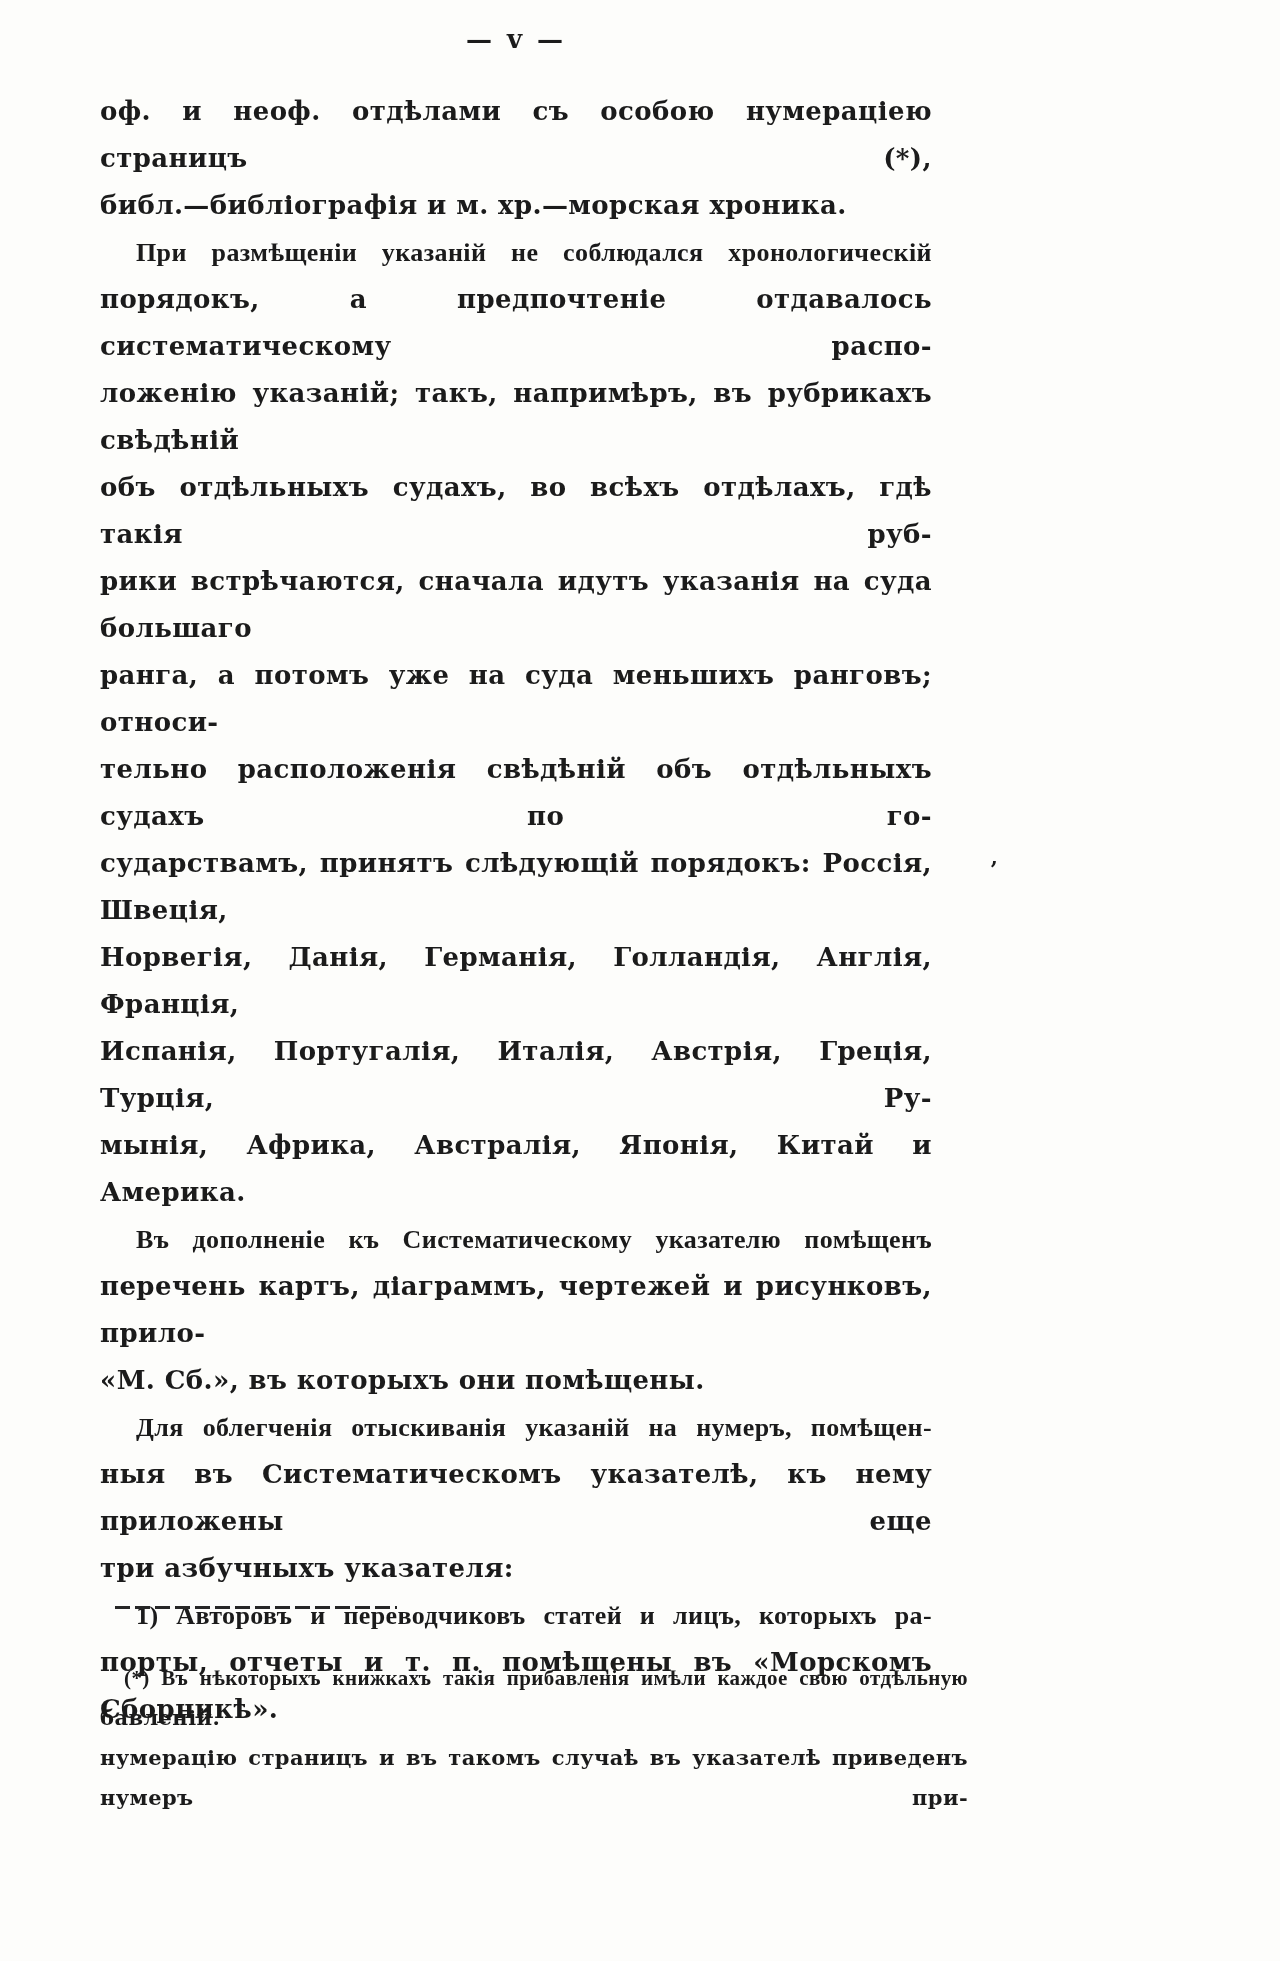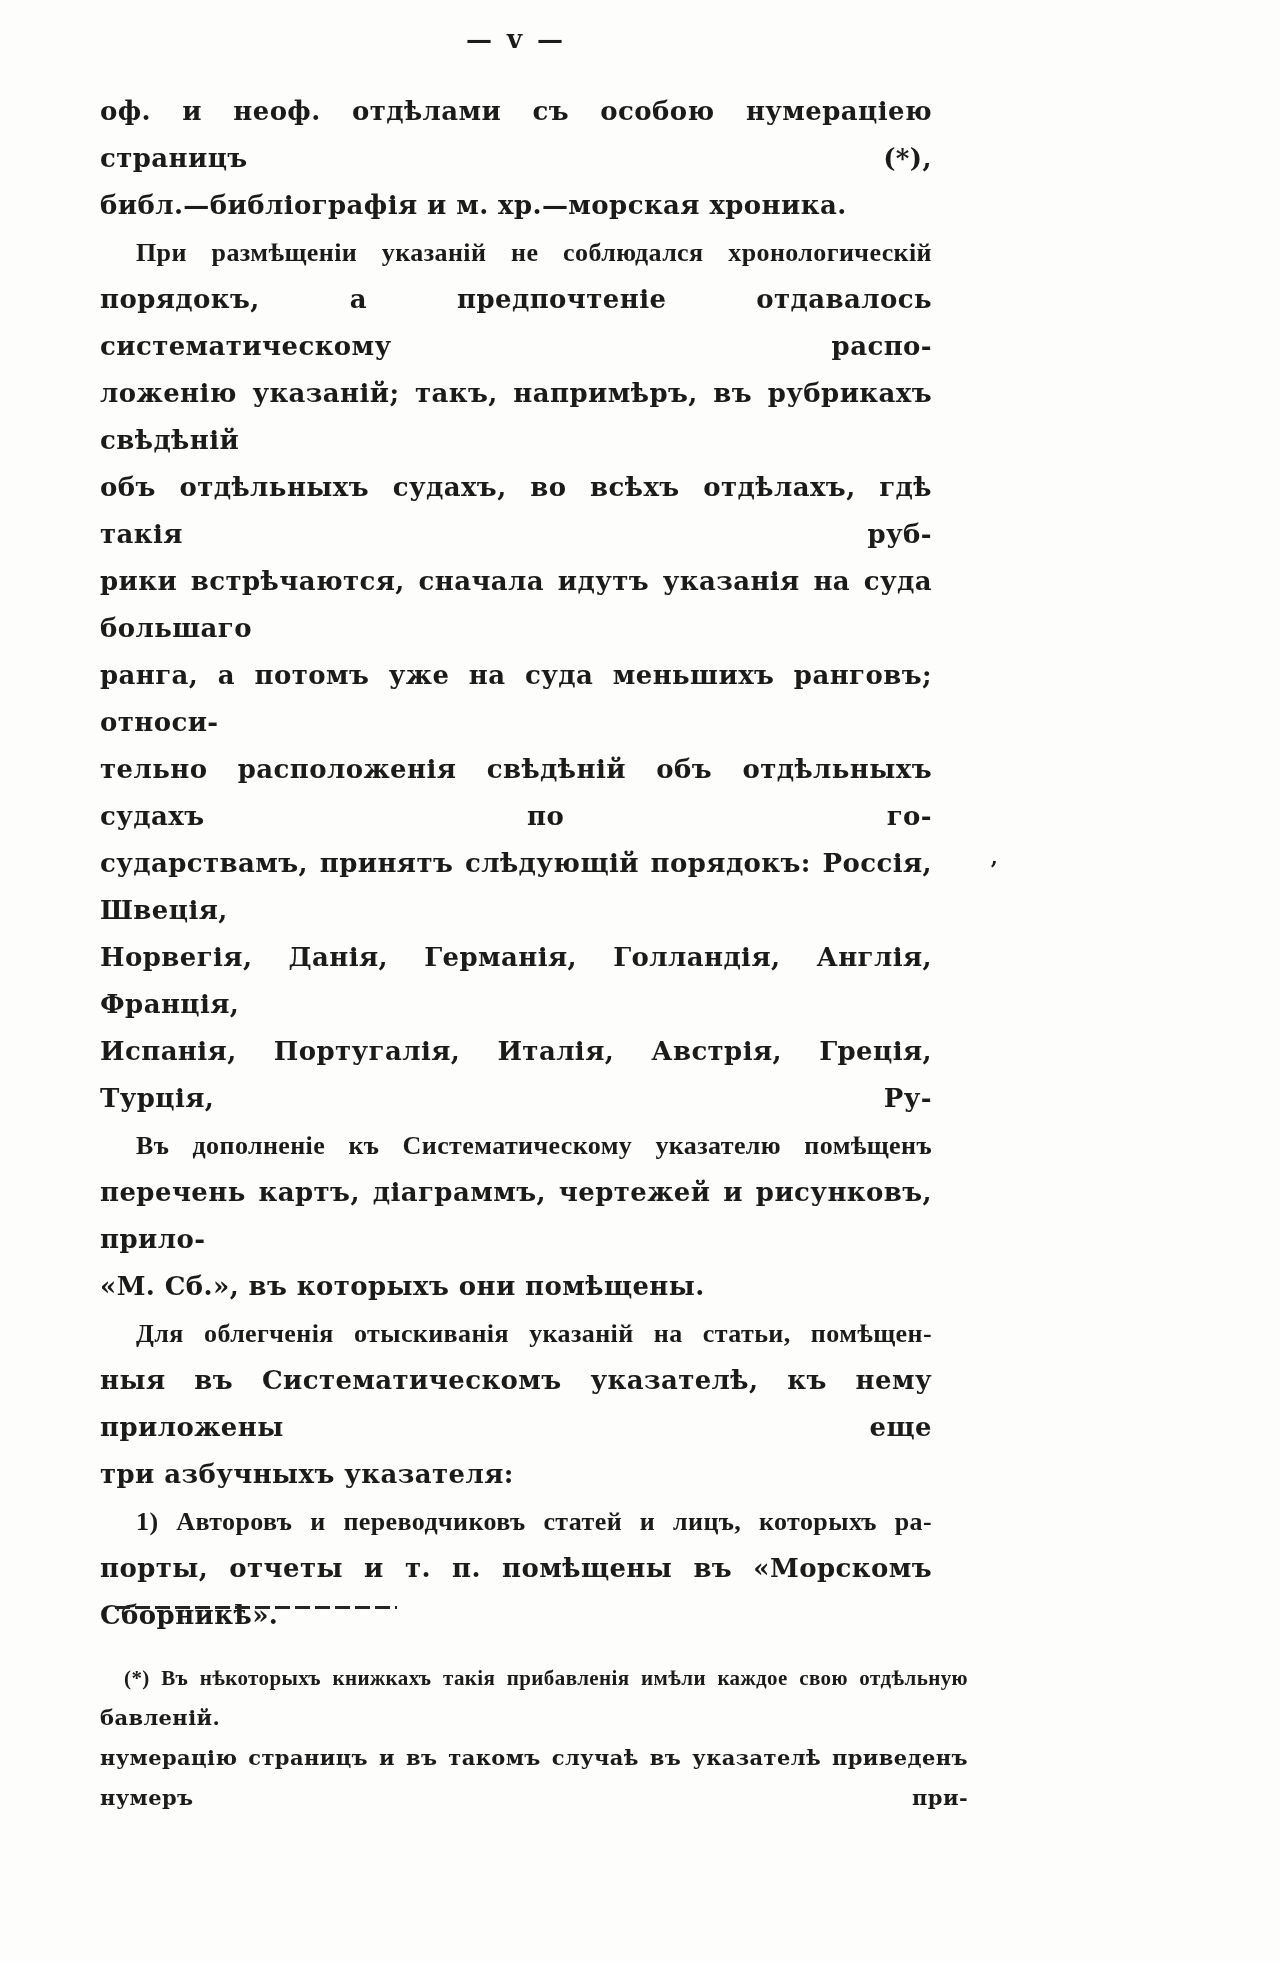--- a/index.html
+++ b/index.html
@@ -82,24 +82,25 @@
       <div class="line indent">При размѣщеніи указаній не соблюдался хронологическій</div>
       <div class="line">порядокъ, а предпочтеніе отдавалось систематическому распо-</div>
       <div class="line">ложенію указаній; такъ, напримѣръ, въ рубрикахъ свѣдѣній</div>
       <div class="line">объ отдѣльныхъ судахъ, во всѣхъ отдѣлахъ, гдѣ такія руб-</div>
       <div class="line">рики встрѣчаются, сначала идутъ указанія на суда большаго</div>
       <div class="line">ранга, а потомъ уже на суда меньшихъ ранговъ; относи-</div>
       <div class="line">тельно расположенія свѣдѣній объ отдѣльныхъ судахъ по го-</div>
       <div class="line">сударствамъ, принятъ слѣдующій порядокъ: Россія, Швеція,</div>
       <div class="line">Норвегія, Данія, Германія, Голландія, Англія, Франція,</div>
       <div class="line">Испанія, Португалія, Италія, Австрія, Греція, Турція, Ру-</div>
+      <div class="line last">мынія, Африка, Австралія, Японія, Китай и Америка.</div>
       <div class="line indent">Въ дополненіе къ Систематическому указателю помѣщенъ</div>
       <div class="line">перечень картъ, діаграммъ, чертежей и рисунковъ, прило-</div>
       <div class="line last">«М. Сб.», въ которыхъ они помѣщены.</div>
-      <div class="line indent">Для облегченія отыскиванія указаній на статьи, помѣщен-</div>
+      <div class="line indent">Для облегченія отыскиванія указаній на нумеръ, помѣщен-</div>
       <div class="line">ныя въ Систематическомъ указателѣ, къ нему приложены еще</div>
       <div class="line last">три азбучныхъ указателя:</div>
       <div class="line indent">1) Авторовъ и переводчиковъ статей и лицъ, которыхъ ра-</div>
       <div class="line last">порты, отчеты и т. п. помѣщены въ «Морскомъ Сборникѣ».</div>
     </div>
 
   <span class="stray-mark">’</span>
 
   <div class="divider"></div>
 

